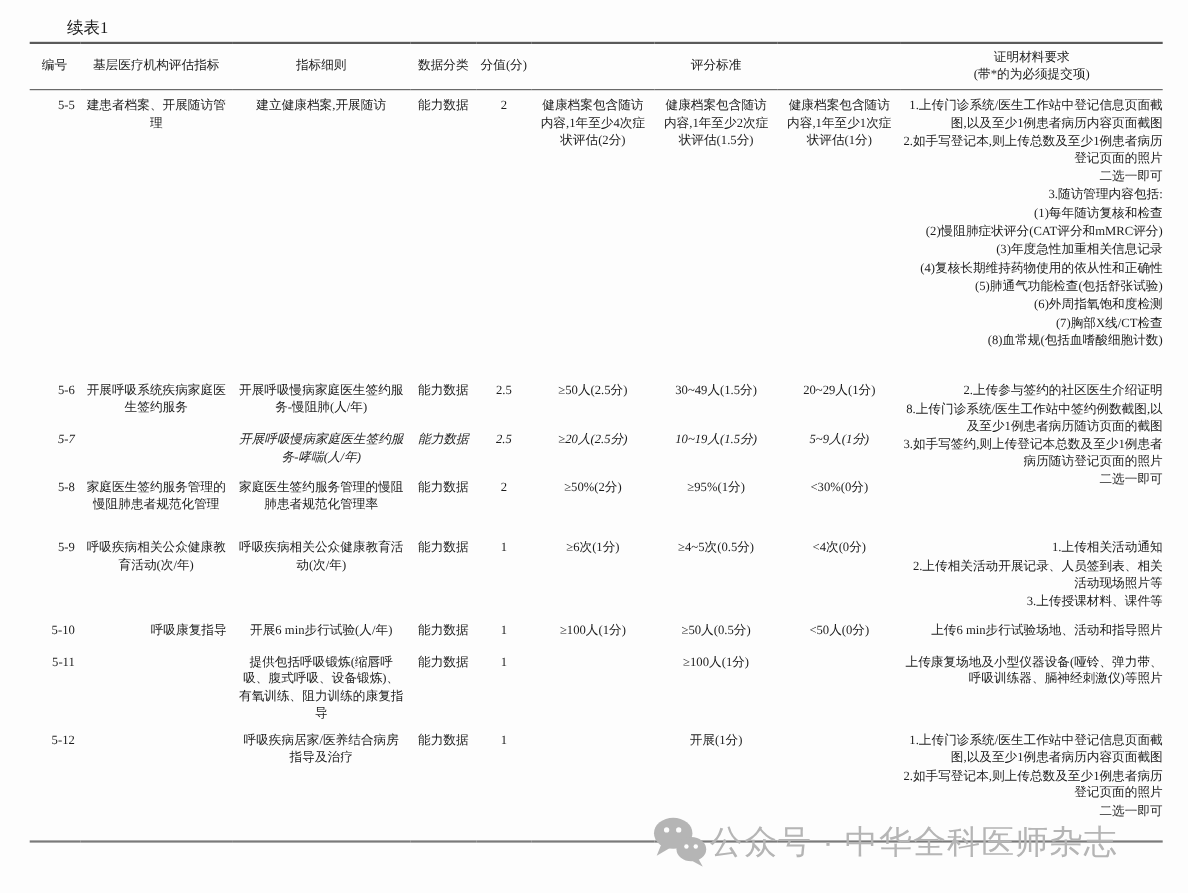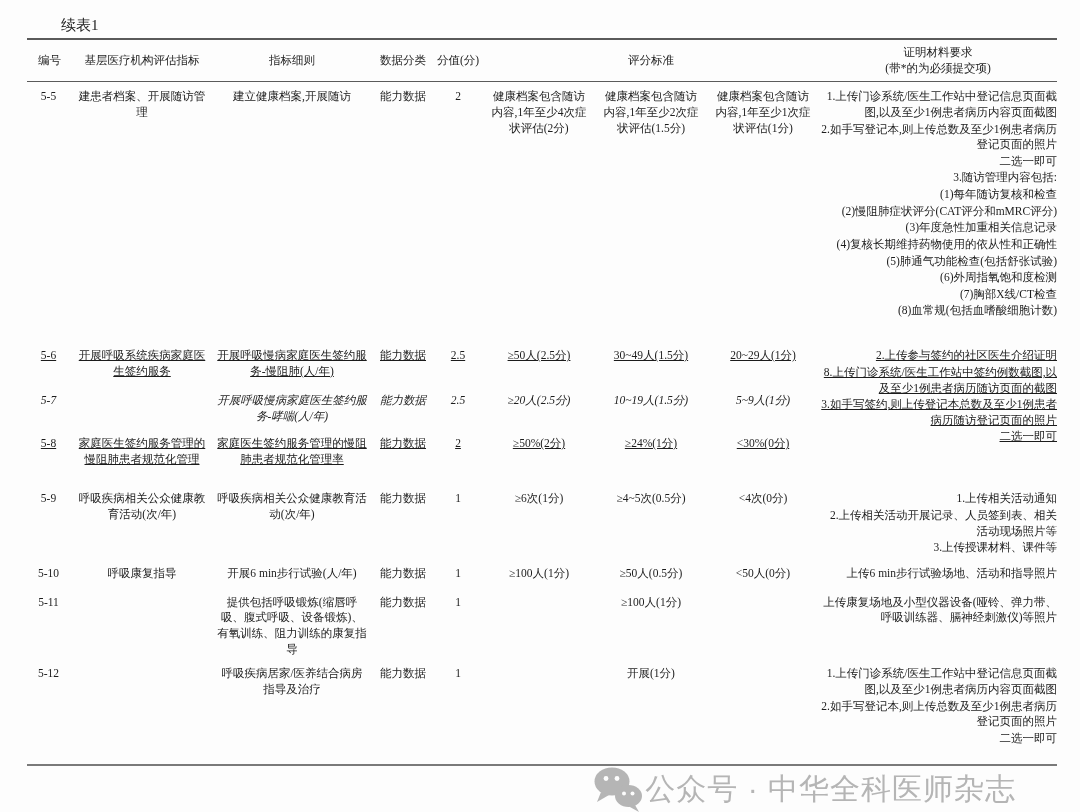--- a/index.html
+++ b/index.html
@@ -15,34 +15,34 @@
     border-top:2px solid #5a5a5a; border-bottom:2px solid #7a7a7a;
     font-size:11.5px; line-height:1.36;
   }
   thead th {
     border-bottom:1.5px solid #5a5a5a; font-weight:normal;
     padding:5px 3px; vertical-align:middle; text-align:center; font-size:11.5px;
   }
   th.h-id { text-align:center; padding-left:2px; }
   td { vertical-align:top; padding:7px 5px 2px; }
   .ta-c { text-align:center; }
-  .ta-l { text-align:center; }
+  .ta-l { text-align:right; }
   td.cid { padding-left:2px; }
   td.proof { text-align:left; padding-left:2px; padding-right:0; }
   .pline { padding-left:13px; text-indent:-13px; margin-bottom:1px;text-align:right; }
   tr.r55  td { height:250px; }
-  tr.r56  td { height:36px;text-decoration:underline; }
+  tr.r56  td { height:36px; }
   tr.r57  td { height:34px;font-style:italic; }
-  tr.r58  td { height:46px;text-decoration:underline; }
+  tr.r58  td { height:46px; }
   tr.r59  td { height:60px; }
   tr.r510 td { height:20px; }
   tr.r511 td { height:46px; }
   tr.r512 td { height:96px; }
   .footer {
-    position:absolute; right:64px; bottom:0;
+    position:absolute; right:64px; bottom:24px;
     display:flex; align-items:center; gap:1px;
     color:#b5b5b5; font-size:30px; letter-spacing:1px;
     font-family:"Liberation Sans","DejaVu Sans",sans-serif;
   }
   .wx-icon { width:52px; height:46px; flex:0 0 auto; }
 </style>
 </head>
 <body>
 
 <div class="cont-label">续表1</div>
@@ -123,21 +123,21 @@
       <td class="ta-c">10~19人(1.5分)</td>
       <td class="ta-c">5~9人(1分)</td>
     </tr>
     <tr class="r58">
       <td class="cid ta-l">5-8</td>
       <td class="ta-c">家庭医生签约服务管理的慢阻肺患者规范化管理</td>
       <td class="ta-c">家庭医生签约服务管理的慢阻肺患者规范化管理率</td>
       <td class="ta-c">能力数据</td>
       <td class="ta-c">2</td>
       <td class="ta-c">≥50%(2分)</td>
-      <td class="ta-c">≥24%(1分)</td>
+      <td class="ta-c">≥95%(1分)</td>
       <td class="ta-c">&lt;30%(0分)</td>
     </tr>
     <tr class="r59">
       <td class="cid ta-l">5-9</td>
       <td class="ta-c">呼吸疾病相关公众健康教育活动(次/年)</td>
       <td class="ta-c">呼吸疾病相关公众健康教育活动(次/年)</td>
       <td class="ta-c">能力数据</td>
       <td class="ta-c">1</td>
       <td class="ta-c">≥6次(1分)</td>
       <td class="ta-c">≥4~5次(0.5分)</td>

